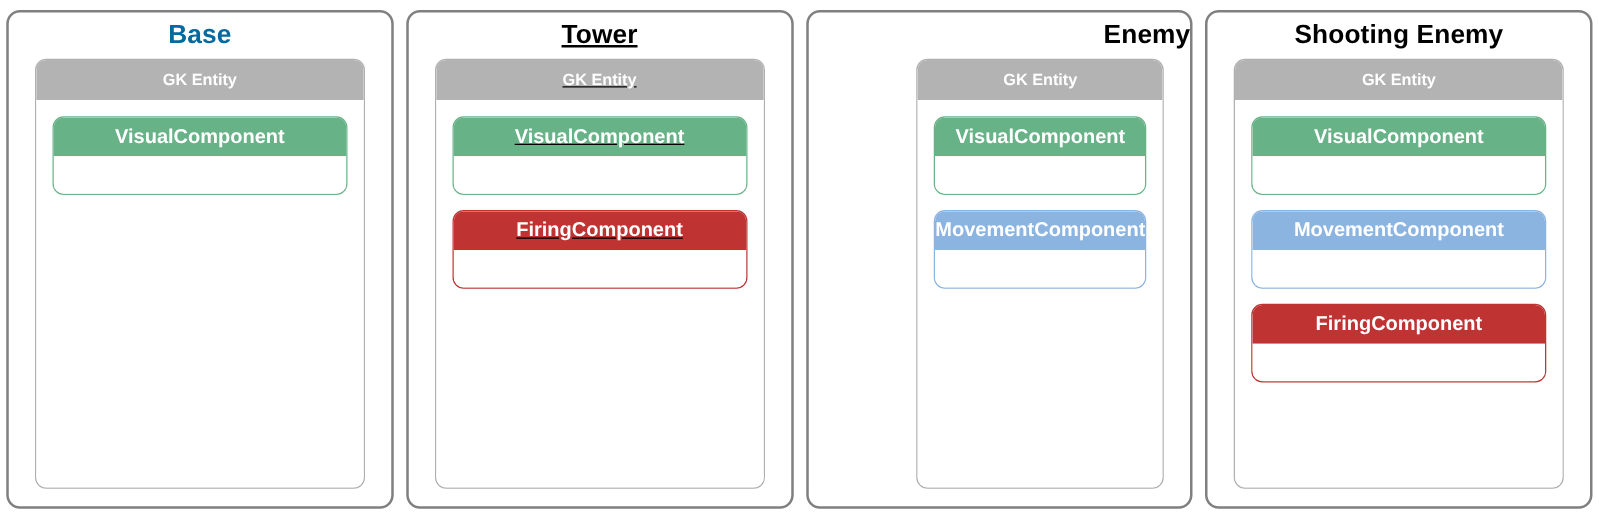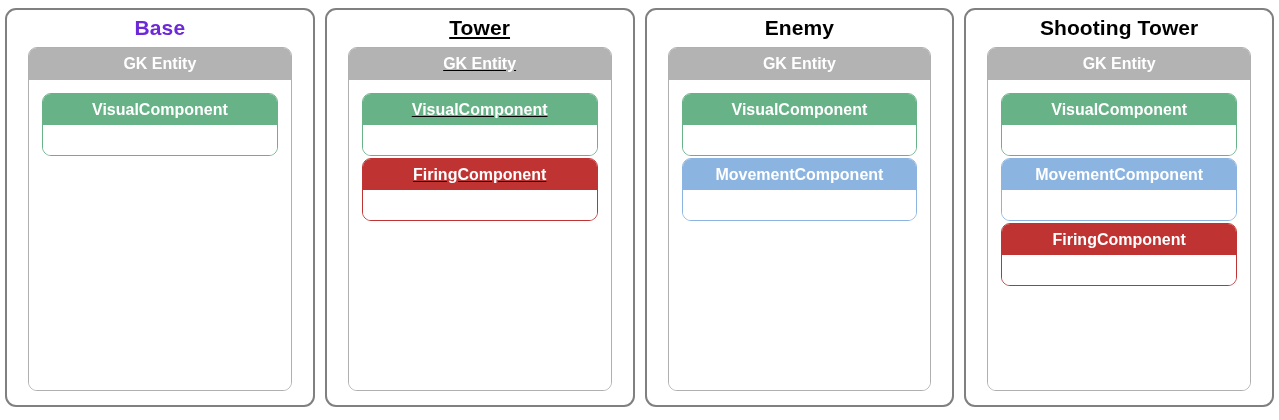--- a/index.html
+++ b/index.html
@@ -56,35 +56,35 @@
     flex: 1 1 auto;
     display: flex;
     flex-direction: column;
     overflow: hidden;
     box-sizing: border-box;
   }
 
   .gk-header {
     background: #b3b3b3;
     color: #ffffff;
-    font-size: 16px;
+    font-size: 13px;
     font-weight: bold;
     text-align: center;
     line-height: 31px;
     height: 32px;
     flex: 0 0 auto;
     white-space: nowrap;
   }
 
   .gk-body {
     flex: 1 1 auto;
     padding: 13px 13px 10px 13px;
     display: flex;
     flex-direction: column;
-    gap: 2px;
+    gap: 12px;
     box-sizing: border-box;
     background: #ffffff;
   }
 
   .component {
     border-radius: 9px;
     overflow: hidden;
     flex: 0 0 auto;
     box-sizing: border-box;
     border: 1.5px solid transparent;
@@ -107,21 +107,21 @@
     background: #ffffff;
   }
 
   
 </style>
 </head>
 <body>
 
 <div id="diagram" style="background: rgb(255, 255, 255);">
     <div class="entity-panel" style="border-color: rgb(128, 128, 128);">
-      <div class="entity-title" style="color: #6d28d9;">Base</div>
+      <div class="entity-title" style="color: #0369a1;">Base</div>
       <div class="gk-card" style="border-color: rgb(176, 176, 176);">
         <div class="gk-header" style="background: rgb(179, 179, 179); color: rgb(255, 255, 255);">GK Entity</div>
         <div class="gk-body">
           <div class="component" style="border-color: rgb(103, 178, 135);">
             <div class="component-header" style="background: rgb(103, 178, 135);">VisualComponent</div>
             <div class="component-body"></div>
           </div>
         </div>
       </div>
     </div>
@@ -134,38 +134,38 @@
             <div class="component-header" style="background: rgb(103, 178, 135);">VisualComponent</div>
             <div class="component-body"></div>
           </div>
           <div class="component" style="border-color: rgb(191, 51, 51);">
             <div class="component-header" style="background: rgb(191, 51, 51);">FiringComponent</div>
             <div class="component-body"></div>
           </div>
         </div>
       </div>
     </div>
-    <div class="entity-panel" style="border-color: rgb(128, 128, 128);">
+    <div class="entity-panel" style="border-color: rgb(128, 128, 128); align-items: flex-end;">
       <div class="entity-title" style="color: rgb(0, 0, 0);">Enemy</div>
       <div class="gk-card" style="border-color: rgb(176, 176, 176);">
         <div class="gk-header" style="background: rgb(179, 179, 179); color: rgb(255, 255, 255);">GK Entity</div>
         <div class="gk-body">
           <div class="component" style="border-color: rgb(103, 178, 135);">
             <div class="component-header" style="background: rgb(103, 178, 135);">VisualComponent</div>
             <div class="component-body"></div>
           </div>
           <div class="component" style="border-color: rgb(140, 180, 224);">
             <div class="component-header" style="background: rgb(140, 180, 224);">MovementComponent</div>
             <div class="component-body"></div>
           </div>
         </div>
       </div>
     </div>
     <div class="entity-panel" style="border-color: rgb(128, 128, 128);">
-      <div class="entity-title" style="color: rgb(0, 0, 0);">Shooting Tower</div>
+      <div class="entity-title" style="color: rgb(0, 0, 0);">Shooting Enemy</div>
       <div class="gk-card" style="border-color: rgb(176, 176, 176);">
         <div class="gk-header" style="background: rgb(179, 179, 179); color: rgb(255, 255, 255);">GK Entity</div>
         <div class="gk-body">
           <div class="component" style="border-color: rgb(103, 178, 135);">
             <div class="component-header" style="background: rgb(103, 178, 135);">VisualComponent</div>
             <div class="component-body"></div>
           </div>
           <div class="component" style="border-color: rgb(140, 180, 224);">
             <div class="component-header" style="background: rgb(140, 180, 224);">MovementComponent</div>
             <div class="component-body"></div>

